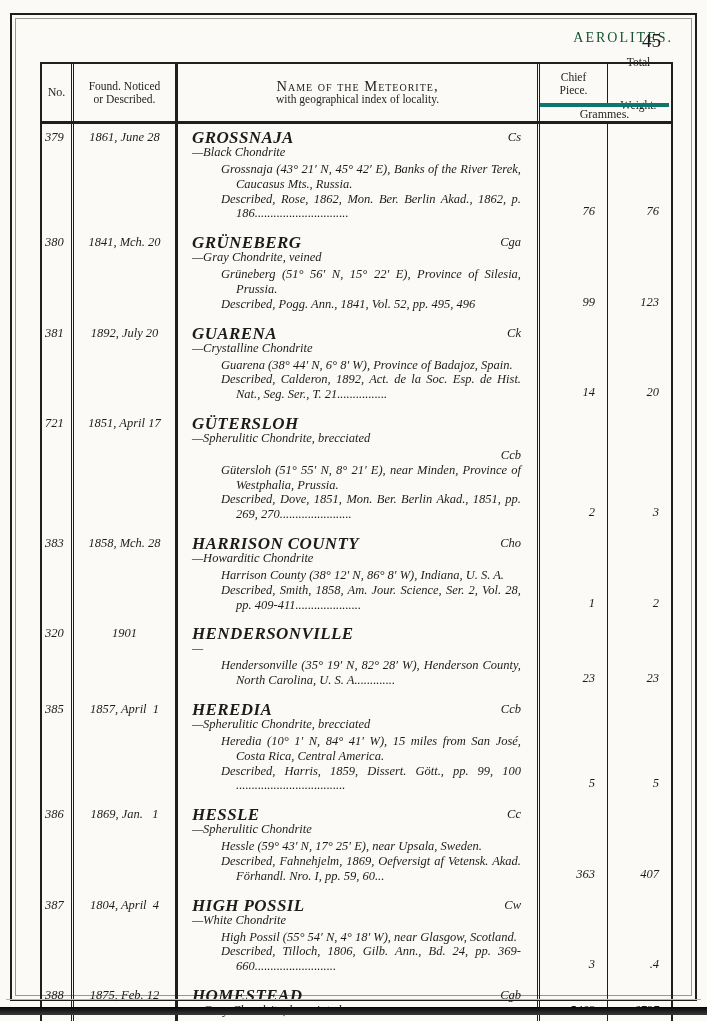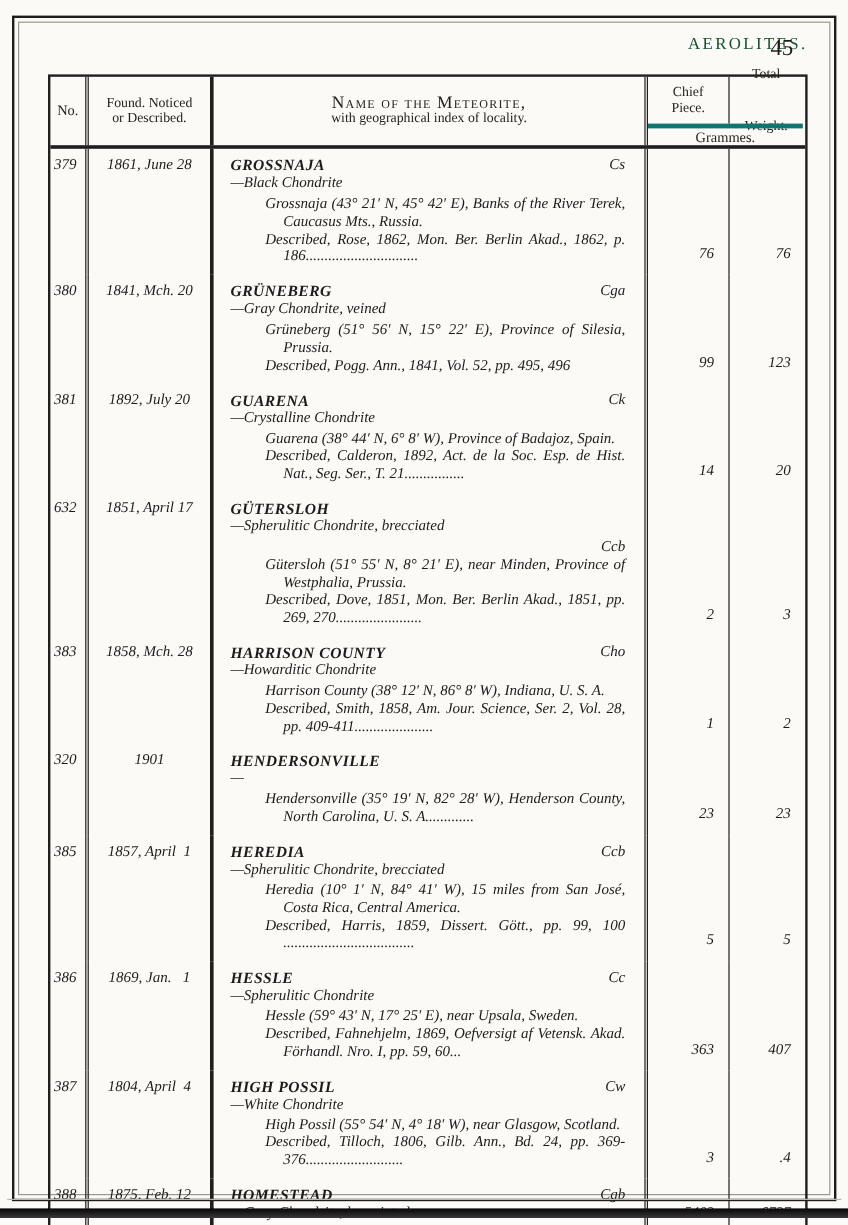--- a/index.html
+++ b/index.html
@@ -47,21 +47,21 @@
   .c-no   { border-right:3px double #201f1d; padding:6px 0 0 3px; }
   .c-date { border-right:3px solid #201f1d; padding:6px 0 0 0;
             text-align:center; white-space:pre; }
   .c-name { border-right:3px double #201f1d; padding:6px 16px 8px 14px; }
   .c-chief{ border-right:1px solid #201f1d; display:flex; align-items:flex-end;
             justify-content:flex-end; padding:0 12px 10px 0; }
   .c-total{ display:flex; align-items:flex-end; justify-content:flex-end;
             padding:0 10px 10px 0; }
 
   .nameline { margin-bottom:2px; line-height:15px; }
-  .mname { font-weight:bold; font-size:13px; letter-spacing:0.4px; }
+  .mname { font-weight:bold; font-size:17px; letter-spacing:0.4px; }
   .code { float:right; }
   .codeline { text-align:right; line-height:14.8px; }
   .para { margin-left:44px; text-indent:-15px; text-align:justify;
           overflow-wrap:anywhere; }
 
   .scan-bar { position:absolute; left:0; top:1007px; width:707px; height:8px;
               background:linear-gradient(#050505,#3a3a3a); }
   .scan-line { position:absolute; left:6px; top:999px; width:695px; height:1px;
                background:#b9b6b0; }
 </style>
@@ -130,21 +130,21 @@
         <div class="cell c-date">1892, July 20</div>
         <div class="cell c-name">
           <div class="nameline cell"><div class="code">Ck</div><div class="mname">GUARENA</div>—Crystalline Chondrite</div>
           <div class="para cell">Guarena (38° 44′ N, 6° 8′ W), Province of Badajoz, Spain.</div>
           <div class="para cell">Described, Calderon, 1892, Act. de la Soc. Esp. de Hist. Nat., Seg. Ser., T. 21................</div>
         </div>
         <div class="cell c-chief">14</div>
         <div class="cell c-total">20</div>
       </div>
       <div class="row">
-        <div class="cell c-no">632</div>
+        <div class="cell c-no">721</div>
         <div class="cell c-date">1851, April 17</div>
         <div class="cell c-name">
           <div class="nameline cell"><div class="mname">GÜTERSLOH</div>—Spherulitic Chondrite, brecciated</div>
           <div class="codeline cell">Ccb</div>
           <div class="para cell">Gütersloh (51° 55′ N, 8° 21′ E), near Minden, Province of Westphalia, Prussia.</div>
           <div class="para cell">Described, Dove, 1851, Mon. Ber. Berlin Akad., 1851, pp. 269, 270.......................</div>
         </div>
         <div class="cell c-chief">2</div>
         <div class="cell c-total">3</div>
       </div>
@@ -190,21 +190,21 @@
         </div>
         <div class="cell c-chief">363</div>
         <div class="cell c-total">407</div>
       </div>
       <div class="row">
         <div class="cell c-no">387</div>
         <div class="cell c-date">1804, April  4</div>
         <div class="cell c-name">
           <div class="nameline cell"><div class="code">Cw</div><div class="mname">HIGH POSSIL</div>—White Chondrite</div>
           <div class="para cell">High Possil (55° 54′ N, 4° 18′ W), near Glasgow, Scotland.</div>
-          <div class="para cell">Described, Tilloch, 1806, Gilb. Ann., Bd. 24, pp. 369-376..........................</div>
+          <div class="para cell">Described, Tilloch, 1806, Gilb. Ann., Bd. 24, pp. 369-660..........................</div>
         </div>
         <div class="cell c-chief">3</div>
         <div class="cell c-total">.4</div>
       </div>
       <div class="row">
         <div class="cell c-no">388</div>
         <div class="cell c-date">1875, Feb. 12</div>
         <div class="cell c-name">
           <div class="nameline cell"><div class="code">Cgb</div><div class="mname">HOMESTEAD</div>—Gray Chondrite, brecciated</div>
         </div>

